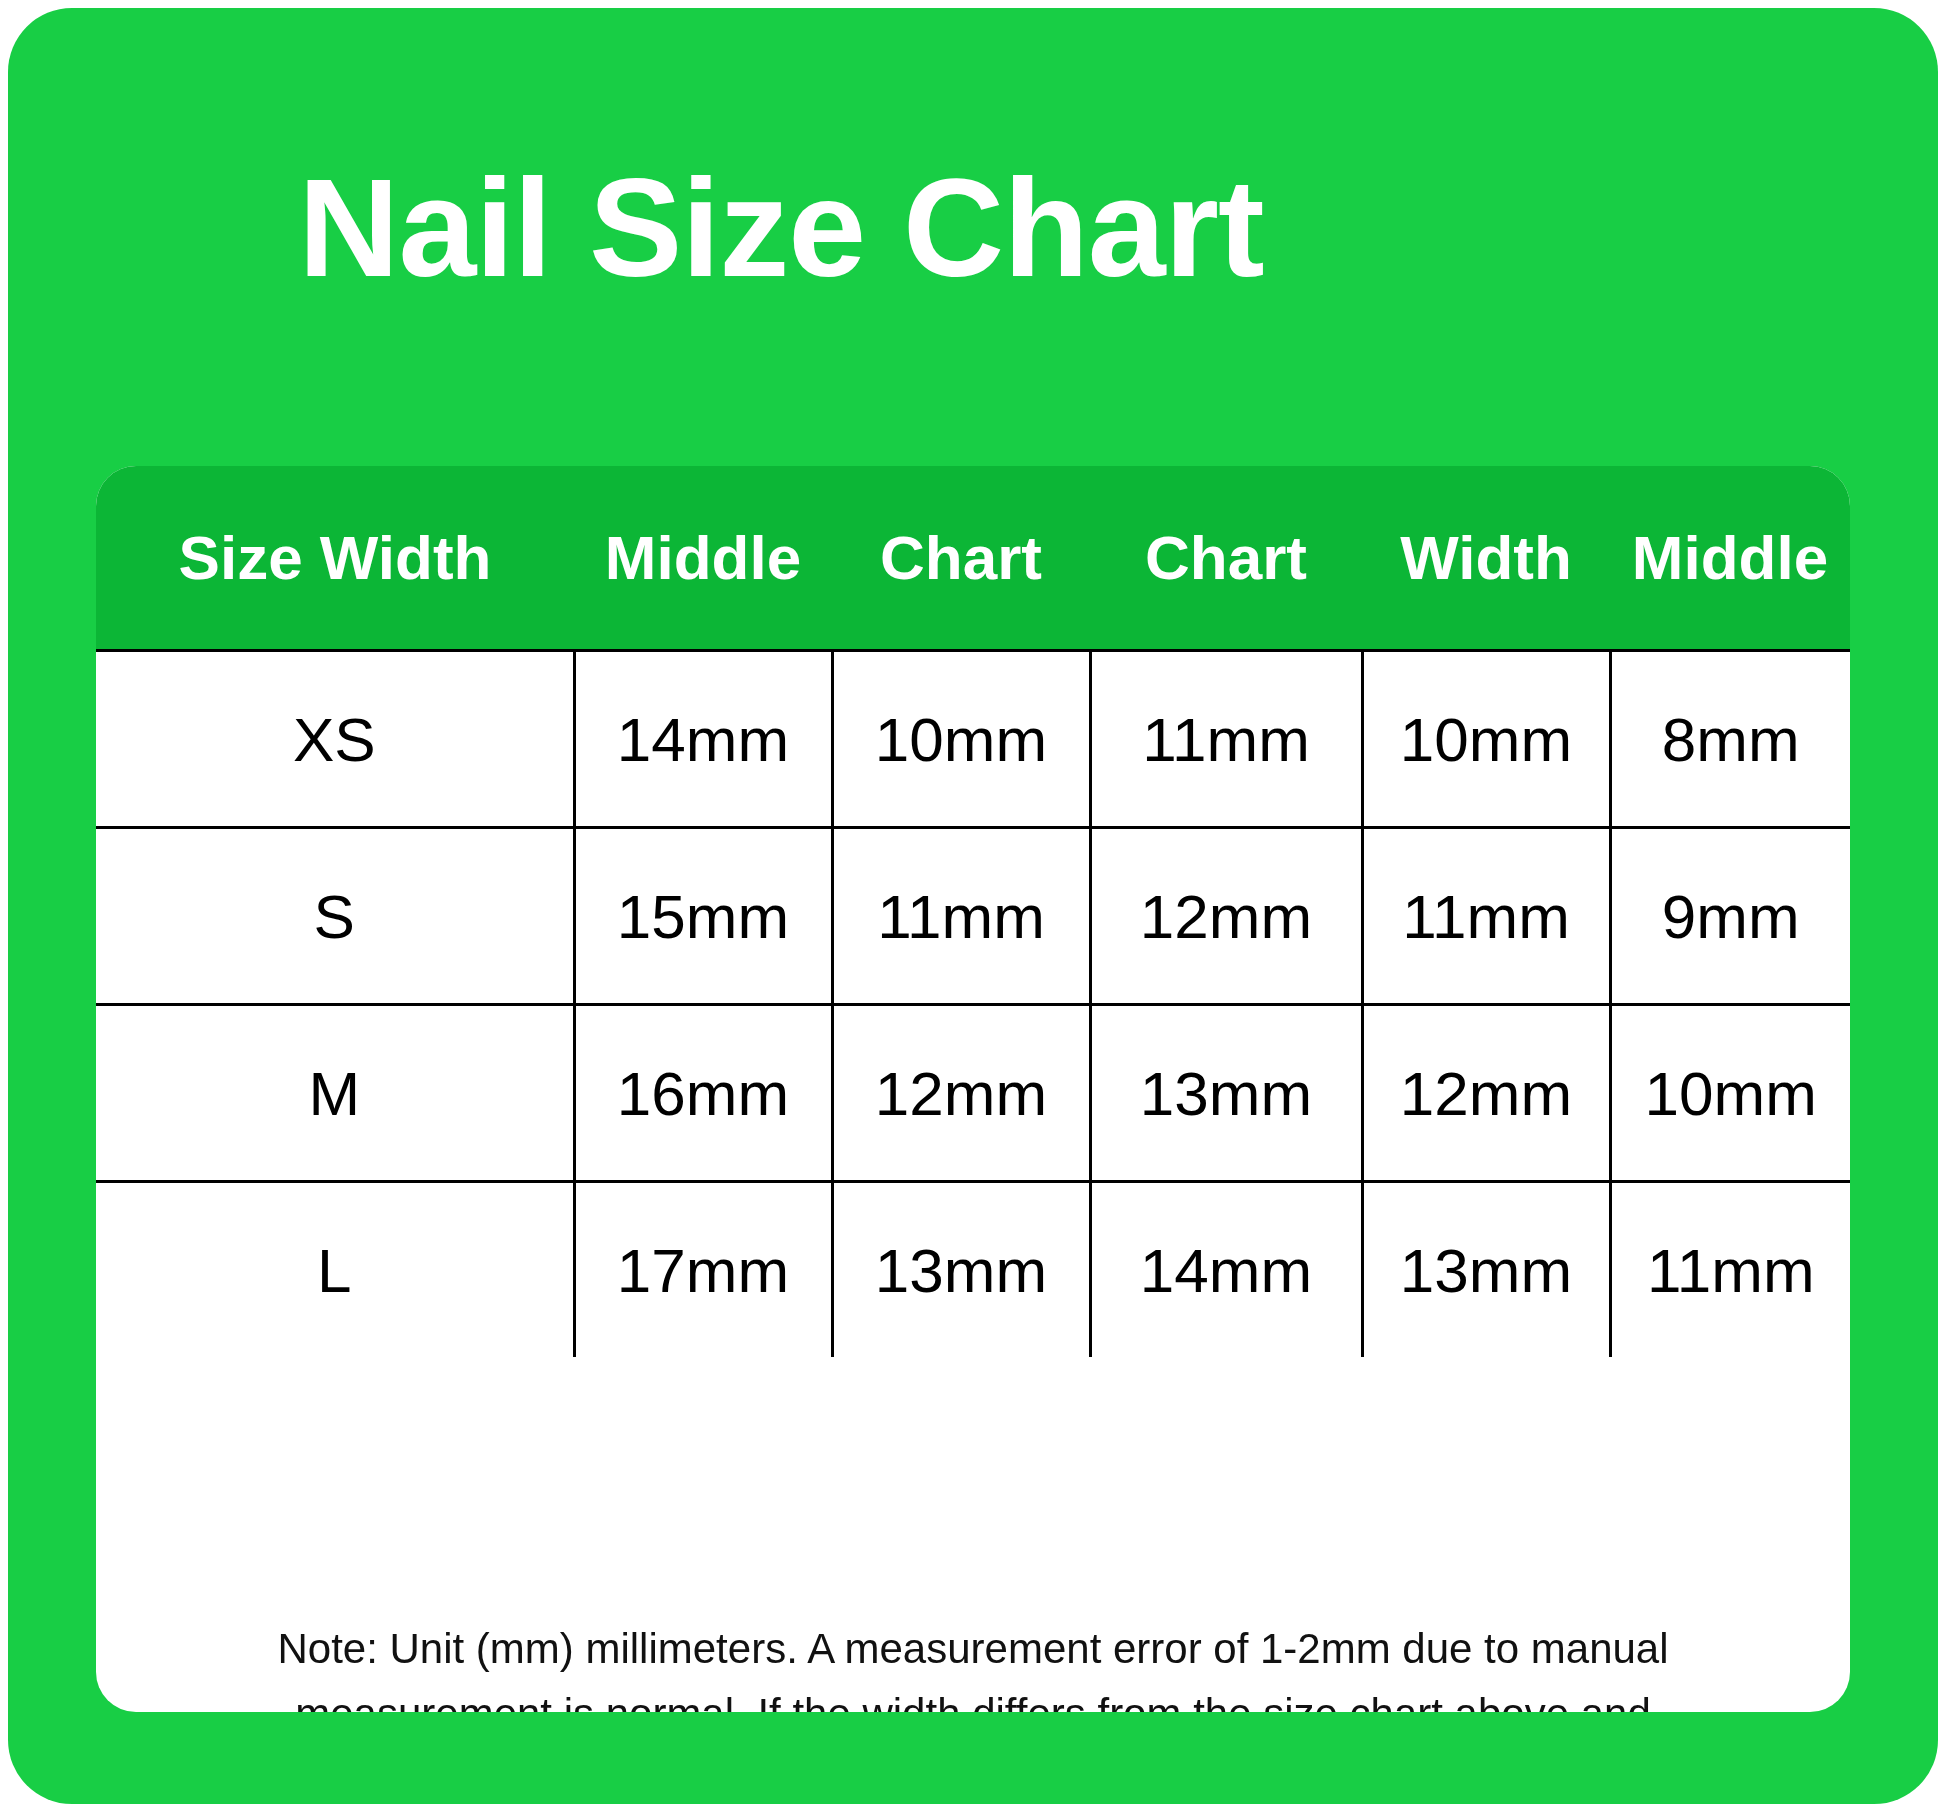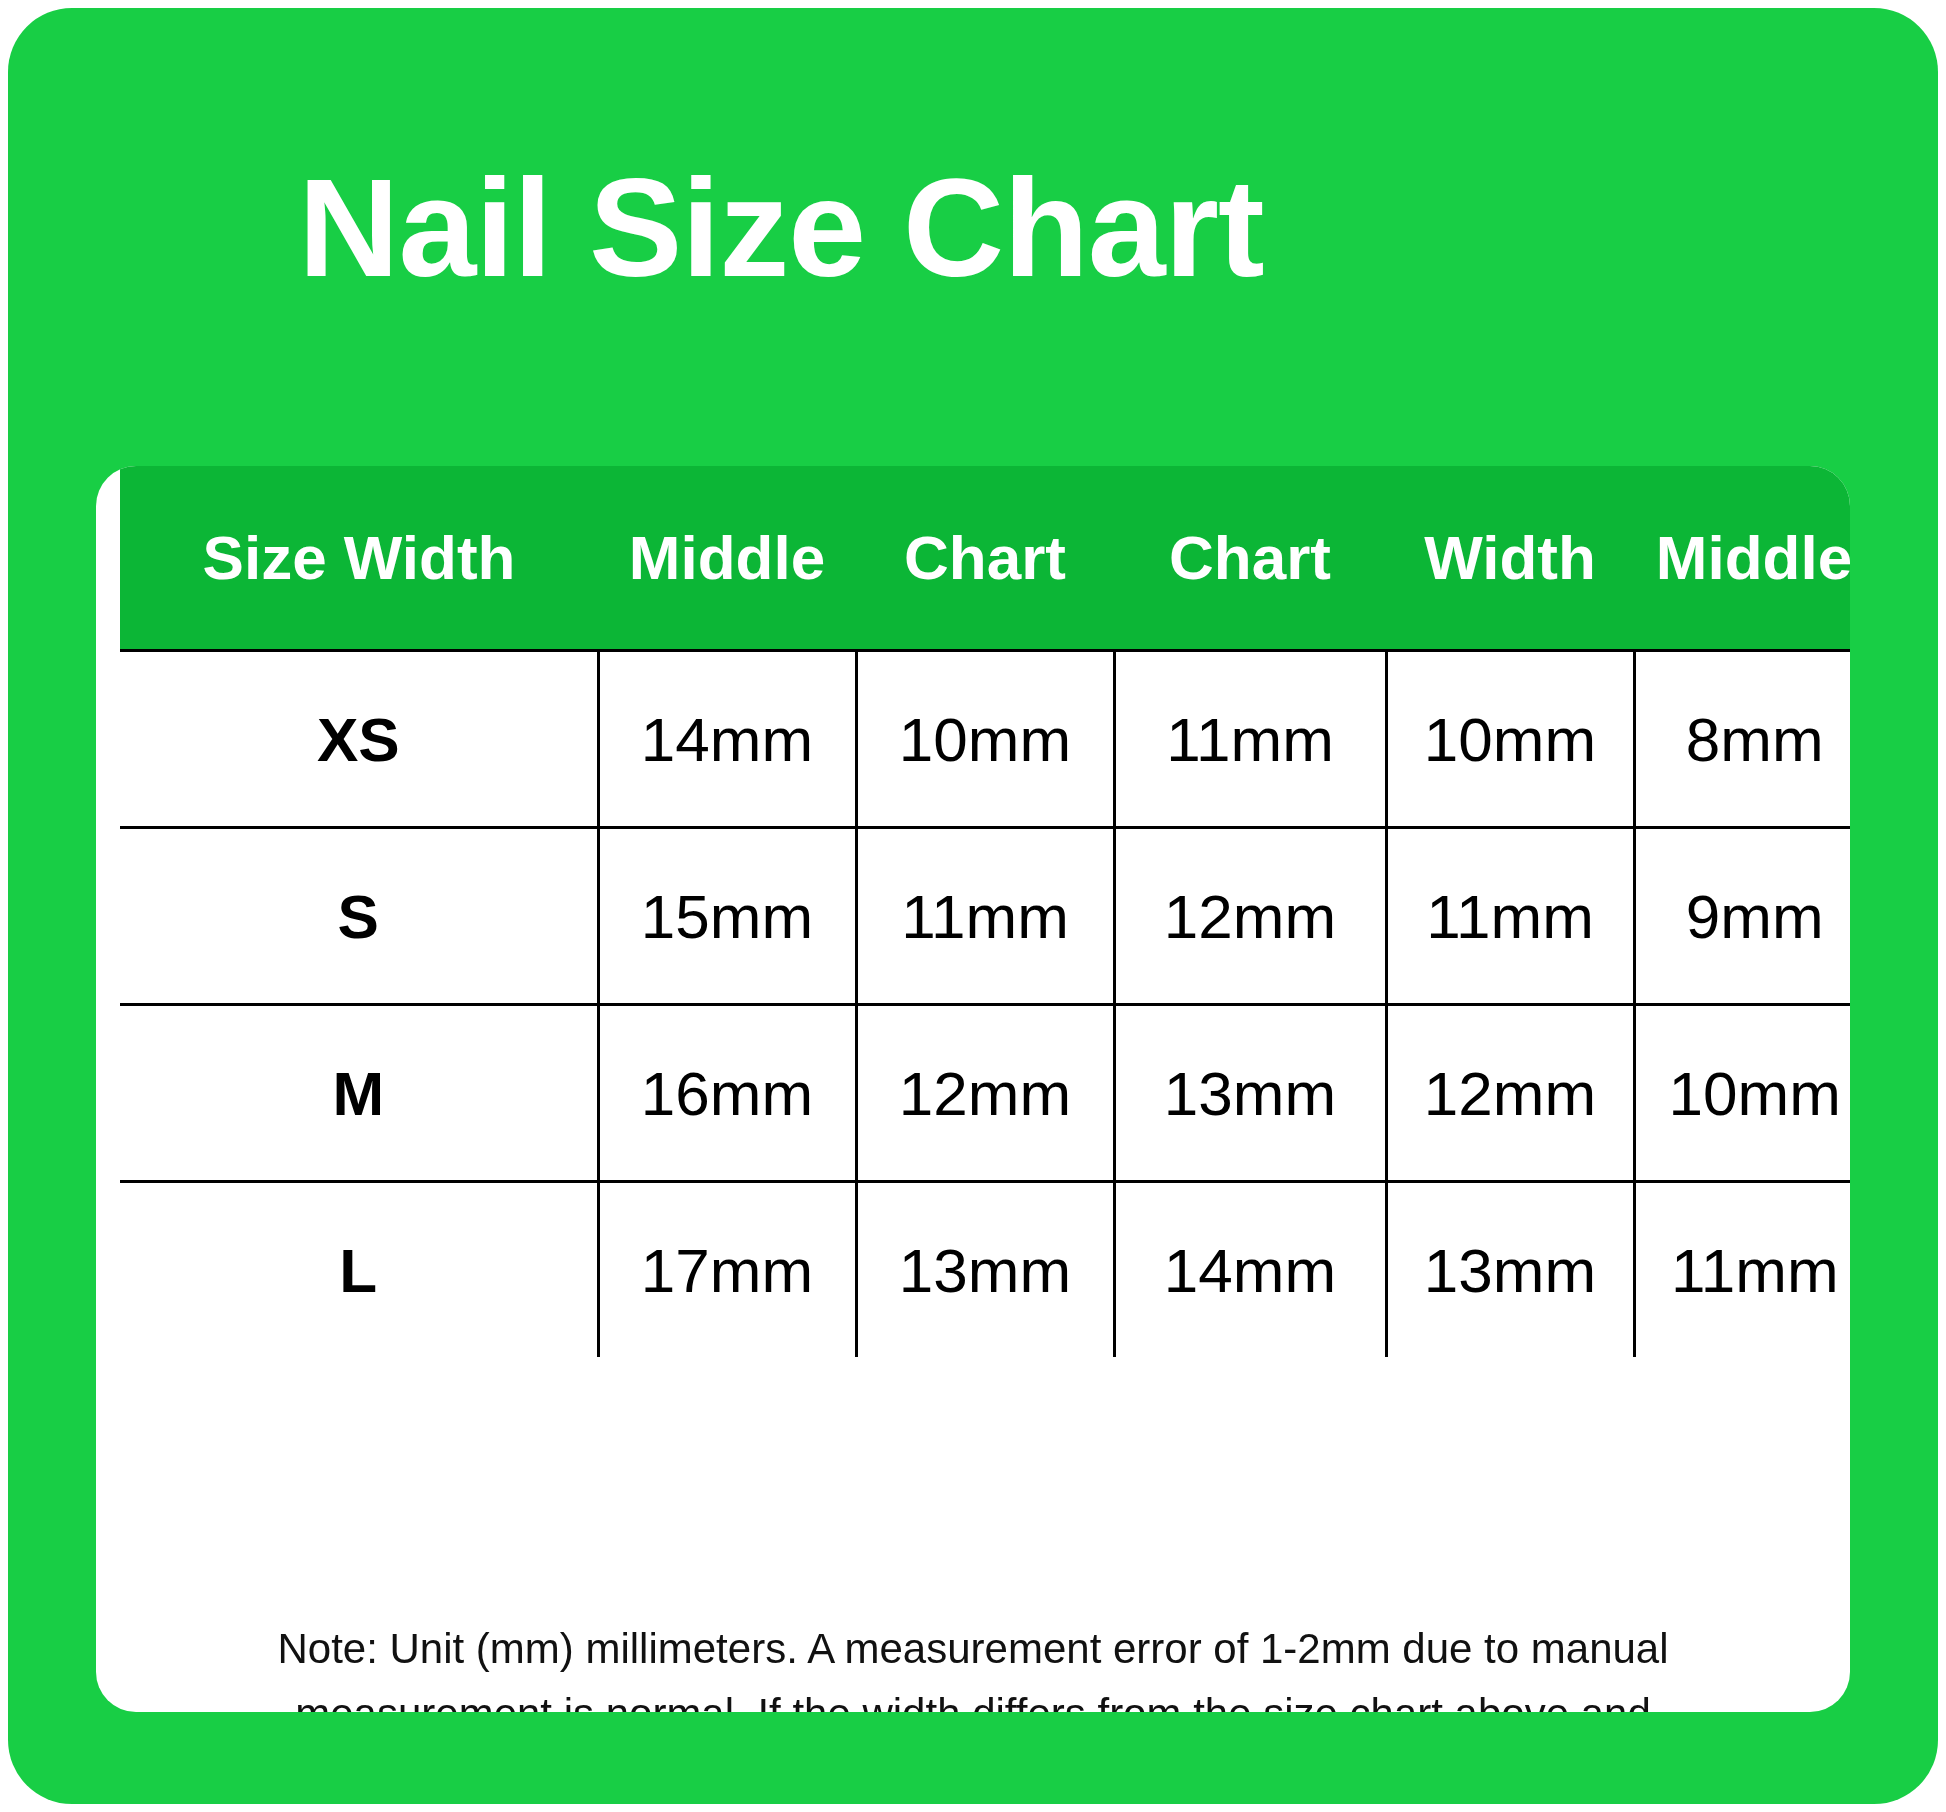--- a/index.html
+++ b/index.html
@@ -41,21 +41,20 @@
   .panel {
     position: absolute;
     left: 88px;
     top: 458px;
     width: 1754px;
     height: 1246px;
     background: #ffffff;
     border-radius: 40px;
     overflow: hidden;
     box-sizing: border-box;
-    padding-left: 24px;
   }
 
   table.sizes {
     border-collapse: collapse;
     width: 1754px;
     table-layout: fixed;
     font-size: 60px;
   }
 
   table.sizes col.c0 { width: 478px; }
@@ -82,21 +81,21 @@
     text-align: center;
     vertical-align: middle;
     color: #000000;
     font-size: 62px;
     border: 3px solid #000000;
     padding: 0;
     background: #ffffff;
   }
 
   table.sizes tbody td.sizelabel {
-    font-weight: bold;
+    font-weight: normal;
     margin-left: 20px;
   }
 
   table.sizes tbody tr td:first-child {
     border-left: none;
   }
   table.sizes tbody tr td:last-child {
     border-right: none;
   }
   table.sizes tbody tr:last-child td {

